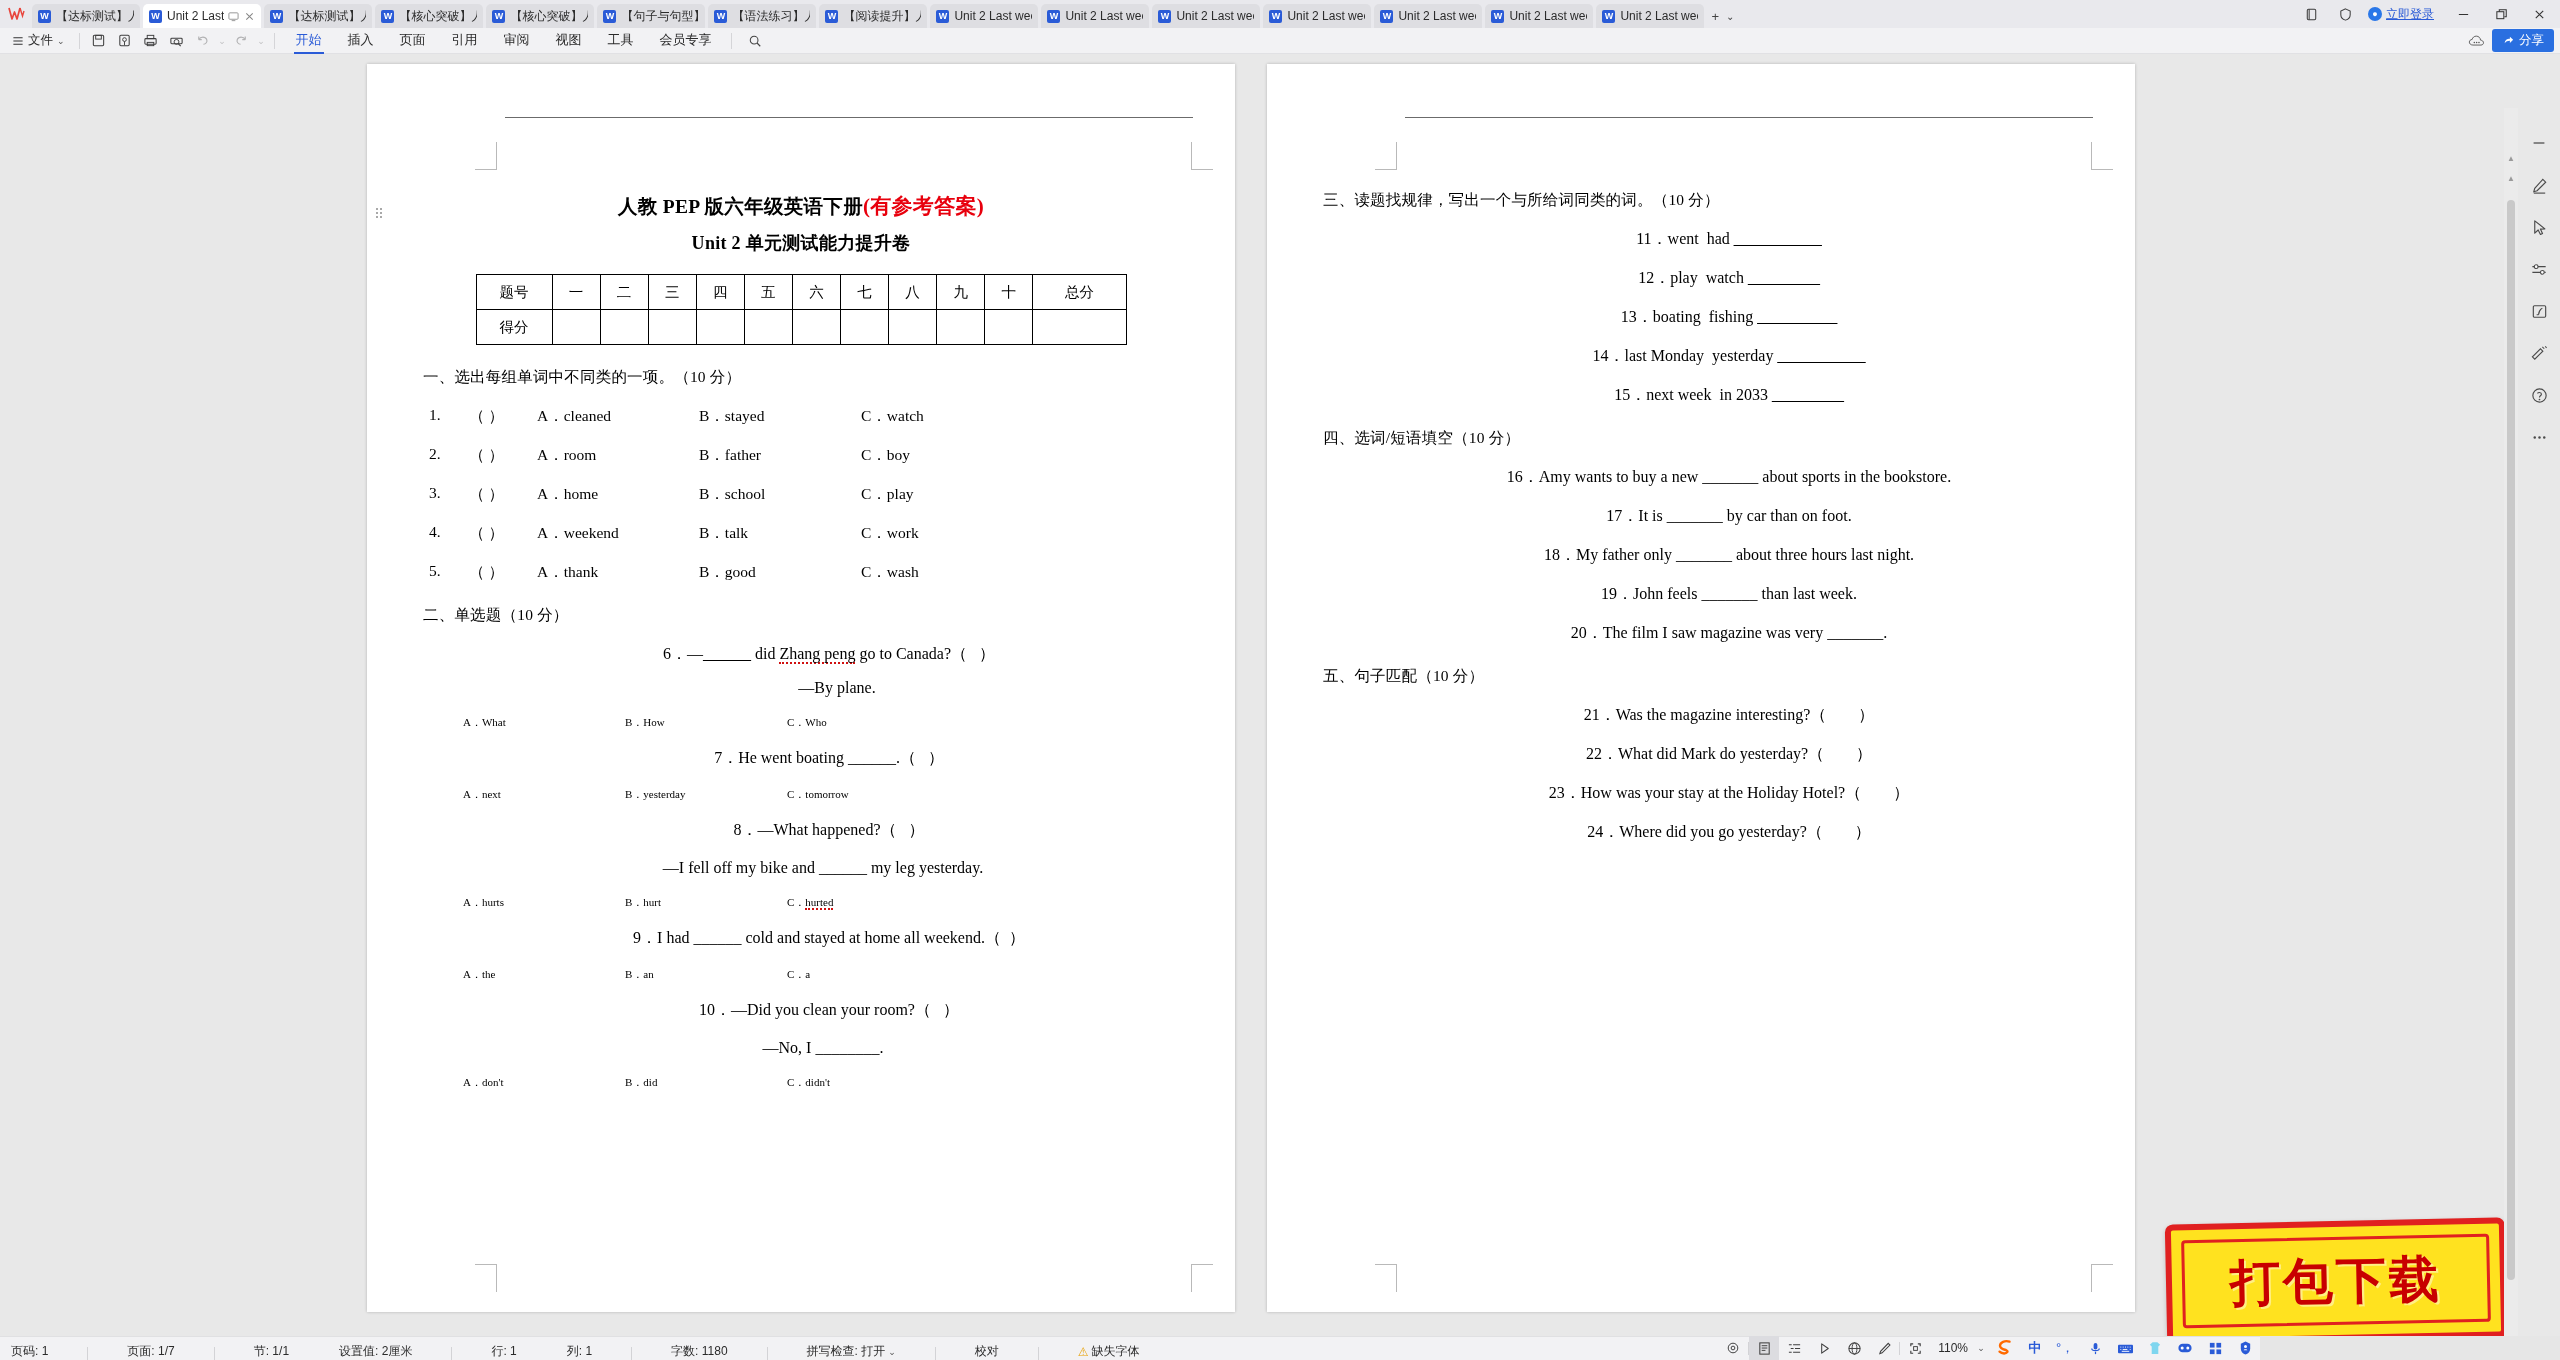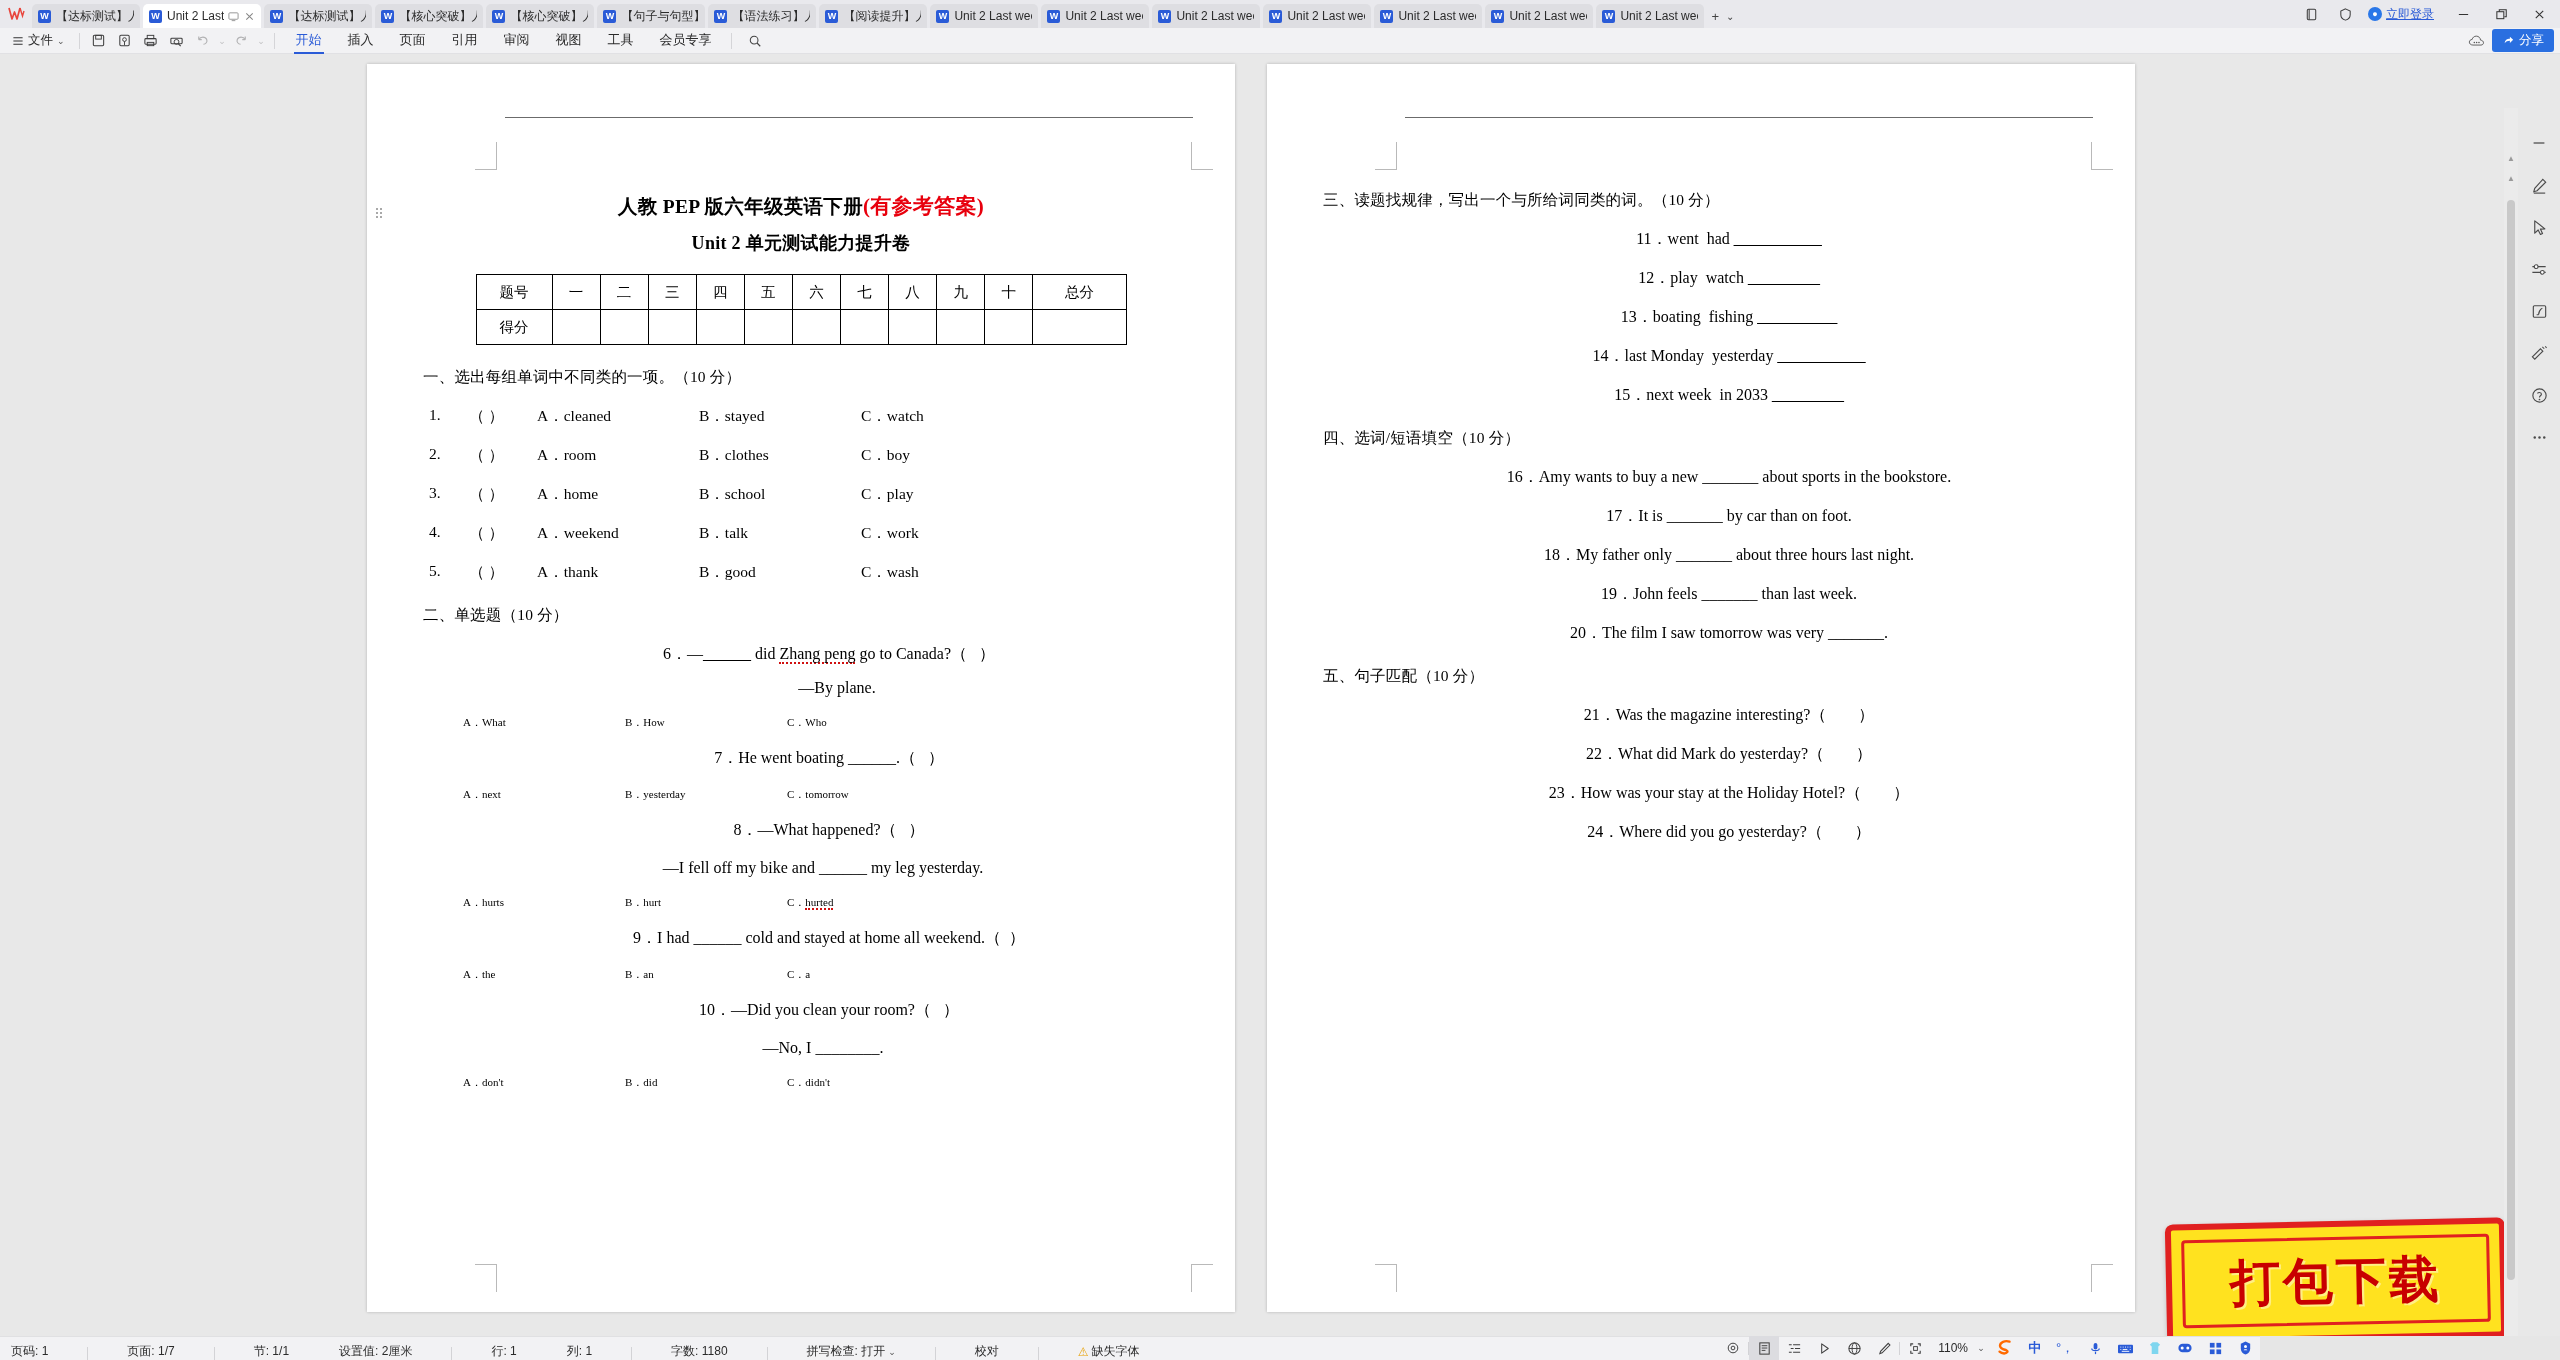--- a/index.html
+++ b/index.html
@@ -561,21 +561,21 @@
           <span class="n">1.</span>
           <span style="width:68px">（    ）</span>
           <span class="o1">A．cleaned</span>
           <span class="o2">B．stayed</span>
           <span>C．watch</span>
         </div>
         <div class="qrow3">
           <span class="n">2.</span>
           <span style="width:68px">（    ）</span>
           <span class="o1">A．room</span>
-          <span class="o2">B．clothes</span>
+          <span class="o2">B．father</span>
           <span>C．boy</span>
         </div>
         <div class="qrow3">
           <span class="n">3.</span>
           <span style="width:68px">（    ）</span>
           <span class="o1">A．home</span>
           <span class="o2">B．school</span>
           <span>C．play</span>
         </div>
         <div class="qrow3">
@@ -650,21 +650,21 @@
         <div class="qline"><span>13．</span><span>boating  fishing</span> <span class="blank-u">__________</span></div>
         <div class="qline"><span>14．</span><span>last Monday  yesterday</span> <span class="blank-u">___________</span></div>
         <div class="qline"><span>15．</span><span>next week  in 2033</span> <span class="blank-u">_________</span></div>
 
         <div class="sec-head">四、选词/短语填空（10 分）</div>
 
         <div class="qline" style="margin-left:56px"><span>16．</span><span>Amy wants to buy a new _______ about sports in the bookstore.</span></div>
         <div class="qline" style="margin-left:56px"><span>17．</span><span>It is _______ by car than on foot.</span></div>
         <div class="qline" style="margin-left:56px"><span>18．</span><span>My father only _______ about three hours last night.</span></div>
         <div class="qline" style="margin-left:56px"><span>19．</span><span>John feels _______ than last week.</span></div>
-        <div class="qline" style="margin-left:56px"><span>20．</span><span>The film I saw tomorrow was very _______.</span></div>
+        <div class="qline" style="margin-left:56px"><span>20．</span><span>The film I saw magazine was very _______.</span></div>
 
         <div class="sec-head">五、句子匹配（10 分）</div>
 
         <div class="qline" style="margin-left:56px"><span>21．</span><span>Was the magazine interesting?（        ）</span></div>
         <div class="qline" style="margin-left:56px"><span>22．</span><span>What did Mark do yesterday?（        ）</span></div>
         <div class="qline" style="margin-left:56px"><span>23．</span><span>How was your stay at the Holiday Hotel?（        ）</span></div>
         <div class="qline" style="margin-left:56px"><span>24．</span><span>Where did you go yesterday?（        ）</span></div>
       </div>
     </div>
   </div>

